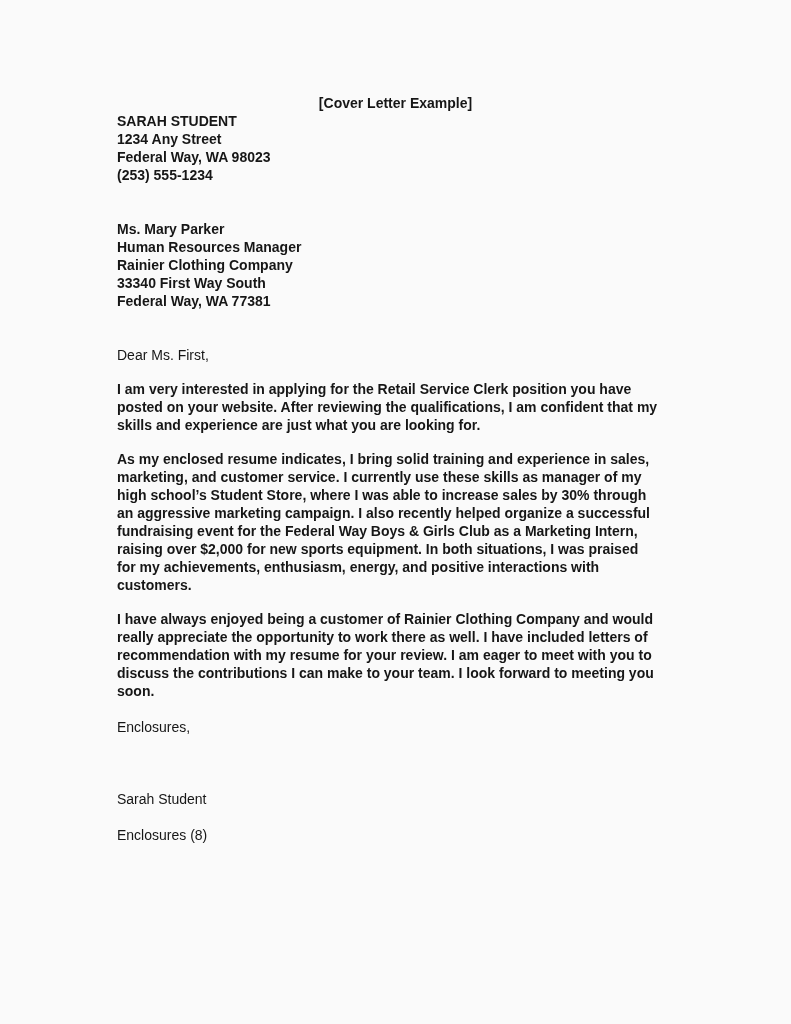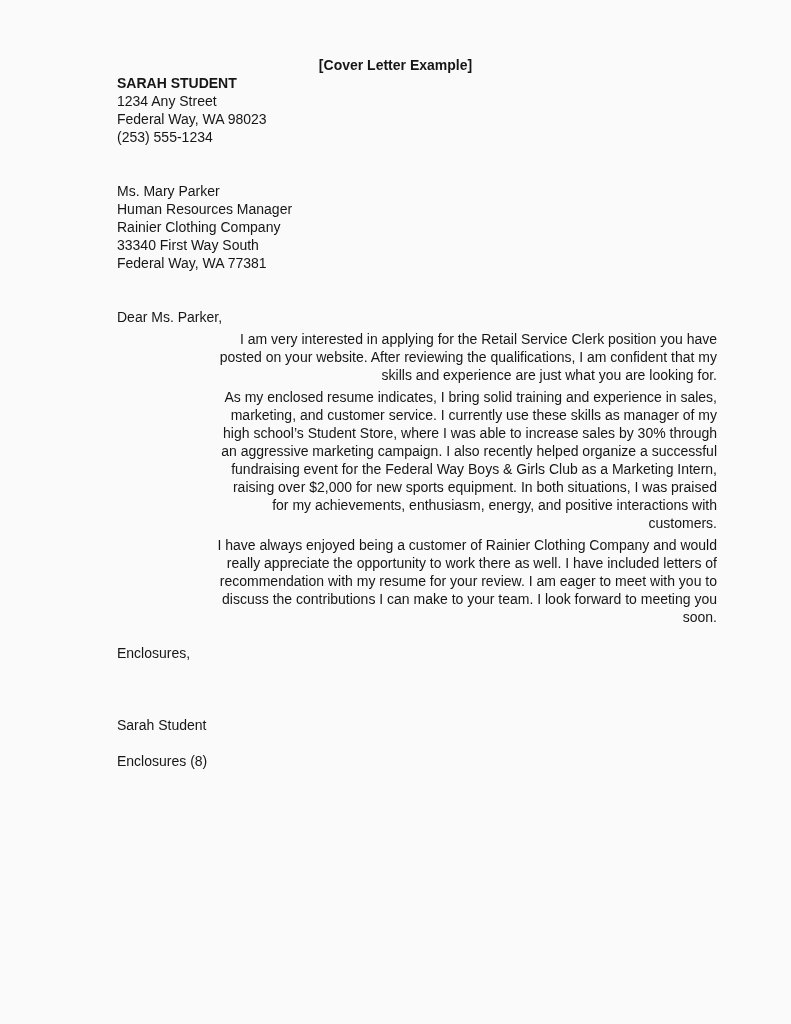--- a/index.html
+++ b/index.html
@@ -11,37 +11,37 @@
     position: relative;
     width: 791px;
     height: 1024px;
     background: #fafafa;
     color: #161616;
     font-family: "Liberation Sans", sans-serif;
     font-size: 14px;
     line-height: 18px;
     overflow: hidden;
     box-sizing: border-box;
-    padding-top: 56px;
+    padding-top: 94px;
   }
   .doc-title {
     width: 100%;
     text-align: center;
     font-weight: 700;
     white-space: pre-line;
   }
   .content {
     margin-left: 117px;
     width: 600px;
   }
-  .pre { white-space: pre-line; }
+  .pre { white-space: pre-line; font-weight: bold; }
   .sender-name { font-weight: 700; }
   .recipient   { margin-top: 36px; }
   .salutation  { margin-top: 36px; }
-  .para        { margin-top: 4px; text-align: right; }
+  .para        { margin-top: 16px; }
   .closing     { margin-top: 18px; }
   .signature   { margin-top: 54px; }
   .enclosures  { margin-top: 18px; }
 </style>
 </head>
 <body style="background: rgb(250, 250, 250);">
 
 <div class="page" style="background: rgb(250, 250, 250); color: rgb(22, 22, 22);">
   <div class="doc-title">[Cover Letter Example]</div>
 
@@ -51,21 +51,21 @@
     <div class="pre">1234 Any Street
 Federal Way, WA 98023
 (253) 555-1234</div>
 
     <div class="pre recipient">Ms. Mary Parker
 Human Resources Manager
 Rainier Clothing Company
 33340 First Way South
 Federal Way, WA 77381</div>
 
-    <div class="salutation">Dear Ms. Parker,</div>
+    <div class="salutation">Dear Ms. First,</div>
 
     <div class="pre para">I am very interested in applying for the Retail Service Clerk position you have
 posted on your website. After reviewing the qualifications, I am confident that my
 skills and experience are just what you are looking for.</div>
 
     <div class="pre para">As my enclosed resume indicates, I bring solid training and experience in sales,
 marketing, and customer service. I currently use these skills as manager of my
 high school’s Student Store, where I was able to increase sales by 30% through
 an aggressive marketing campaign. I also recently helped organize a successful
 fundraising event for the Federal Way Boys &amp; Girls Club as a Marketing Intern,

